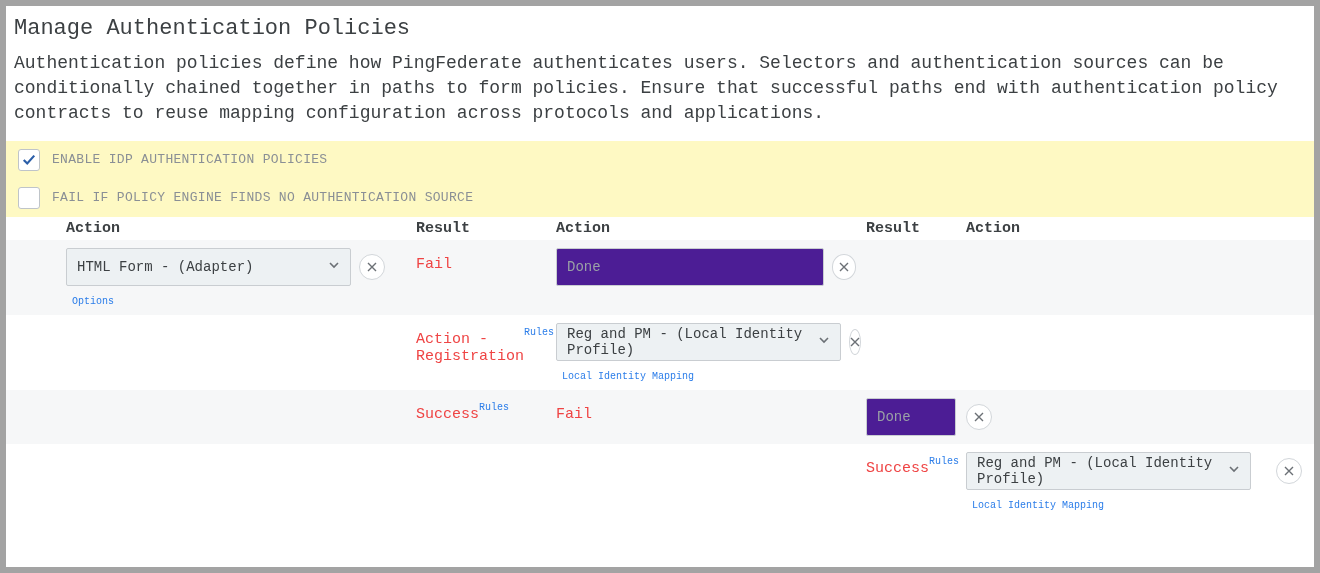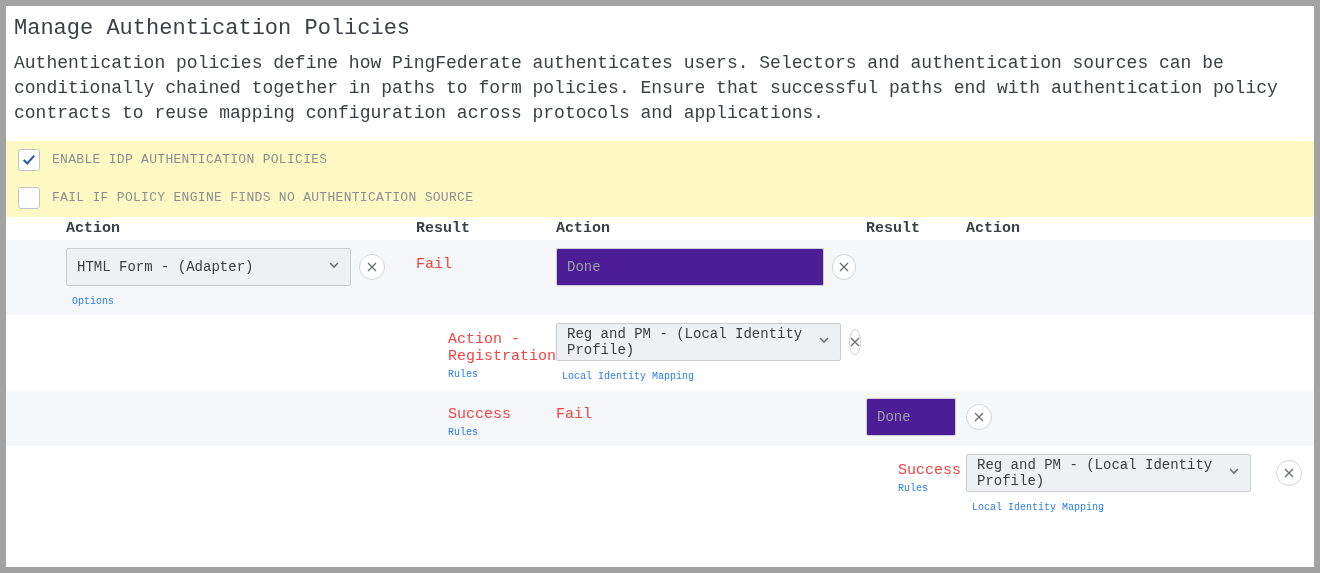--- a/index.html
+++ b/index.html
@@ -115,21 +115,21 @@
     padding-top: 6px;
   }
   .result-label {
     font-size: 15px;
     color: #ef4444;
     padding-top: 8px;
   }
   .sub-link {
     padding-top: 4px;
   }
-  .flex-col { display: flex; flex-direction: column; margin-left: 32px; }
+  .flex-col { display: flex; flex-direction: row; }
   .action-block { display: flex; gap: 8px; align-items: flex-start;}
   .select-wrap { display:flex; flex-direction:column; gap:4px;}
 </style>
 </head>
 <body>
 
 <div class="page">
   <h1 class="page-title">Manage Authentication Policies</h1>
   <p class="page-desc">Authentication policies define how PingFederate authenticates users. Selectors and authentication sources can be conditionally chained together in paths to form policies. Ensure that successful paths end with authentication policy contracts to reuse mapping configuration across protocols and applications.</p>
 

